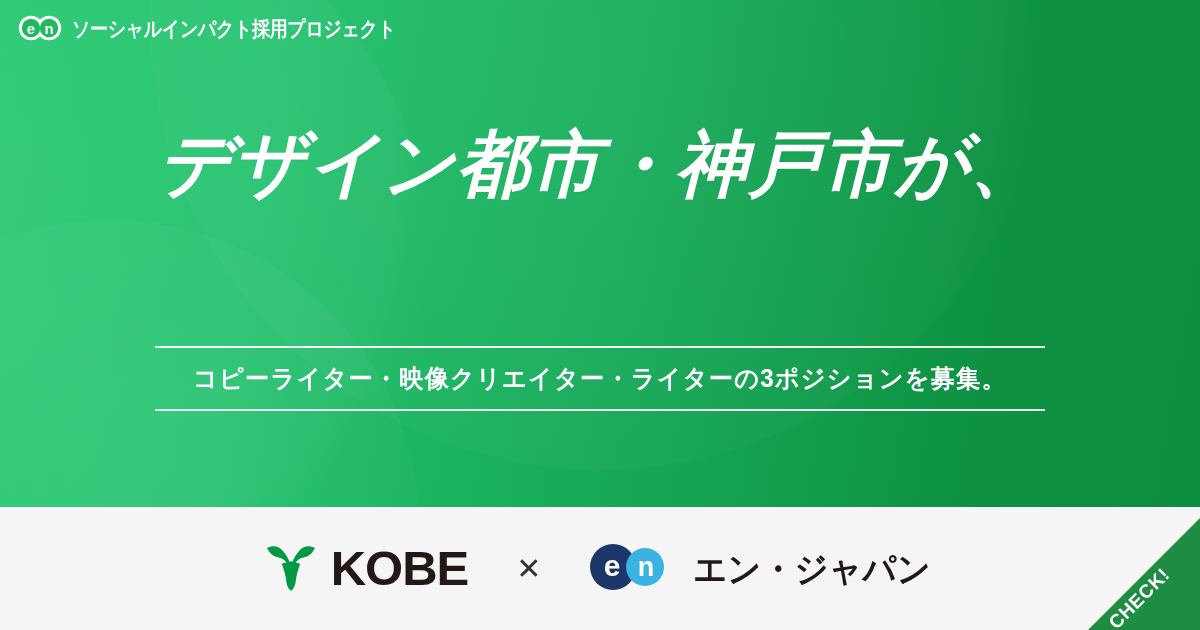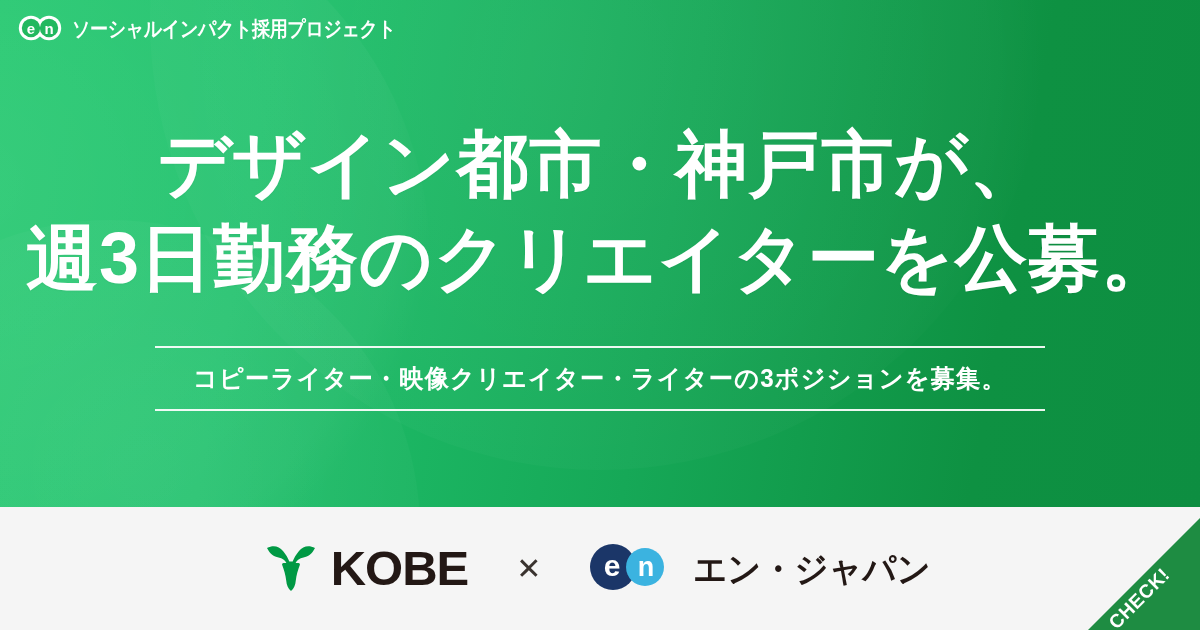--- a/index.html
+++ b/index.html
@@ -67,20 +67,21 @@
     padding-top:1px;
   }
 
   
   .headline {
     position:absolute;
     left:0; top:118px;
     width:1200px;
     text-align:center;
     color:#ffffff;
+    font-style:italic;
   }
   .headline .ln {
     display:block;
     font-size:72px;
     font-weight:700;
     line-height:1.3;
     letter-spacing:1px;
     white-space:nowrap;
     text-shadow:0 1px 2px rgba(0,0,0,0.04);
   }
@@ -190,21 +191,20 @@
           <circle cx="31" cy="13" r="9.2" fill="#22b85f"></circle>
           <text x="13" y="18.6" text-anchor="middle" fill="#ffffff" font-family="Liberation Sans, sans-serif" font-size="15" font-weight="700">e</text>
           <text x="31" y="18.6" text-anchor="middle" fill="#ffffff" font-family="Liberation Sans, sans-serif" font-size="15" font-weight="700">n</text>
         </svg>
       </span>
       <span class="toplogo-text">ソーシャルインパクト採用プロジェクト</span>
     </div>
 
     <div class="headline">
       <span class="ln">デザイン都市・神戸市が、</span>
-      <span class="ln">週3日勤務のクリエイターを公募。</span>
     </div>
 
     <div class="subwrap">
       <div class="rule"></div>
       <div class="subtitle">コピーライター・映像クリエイター・ライターの3ポジションを募集。</div>
       <div class="rule"></div>
     </div>
   </div>
 
   <div class="footer">

